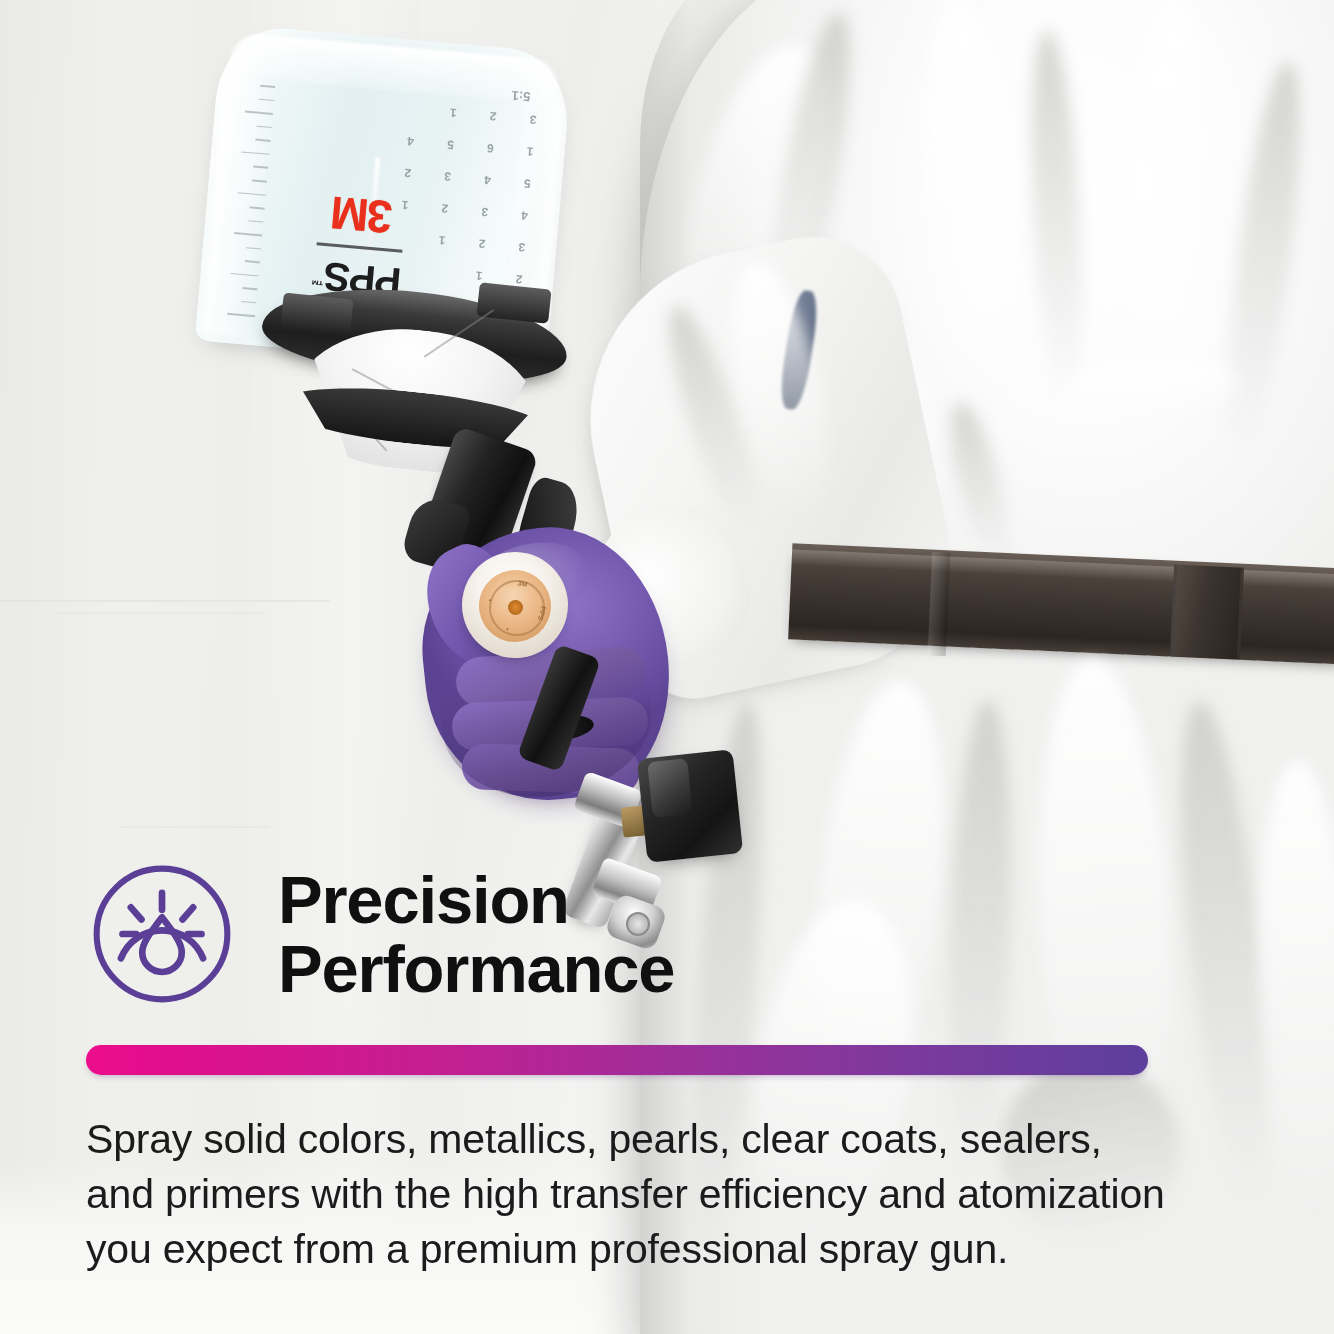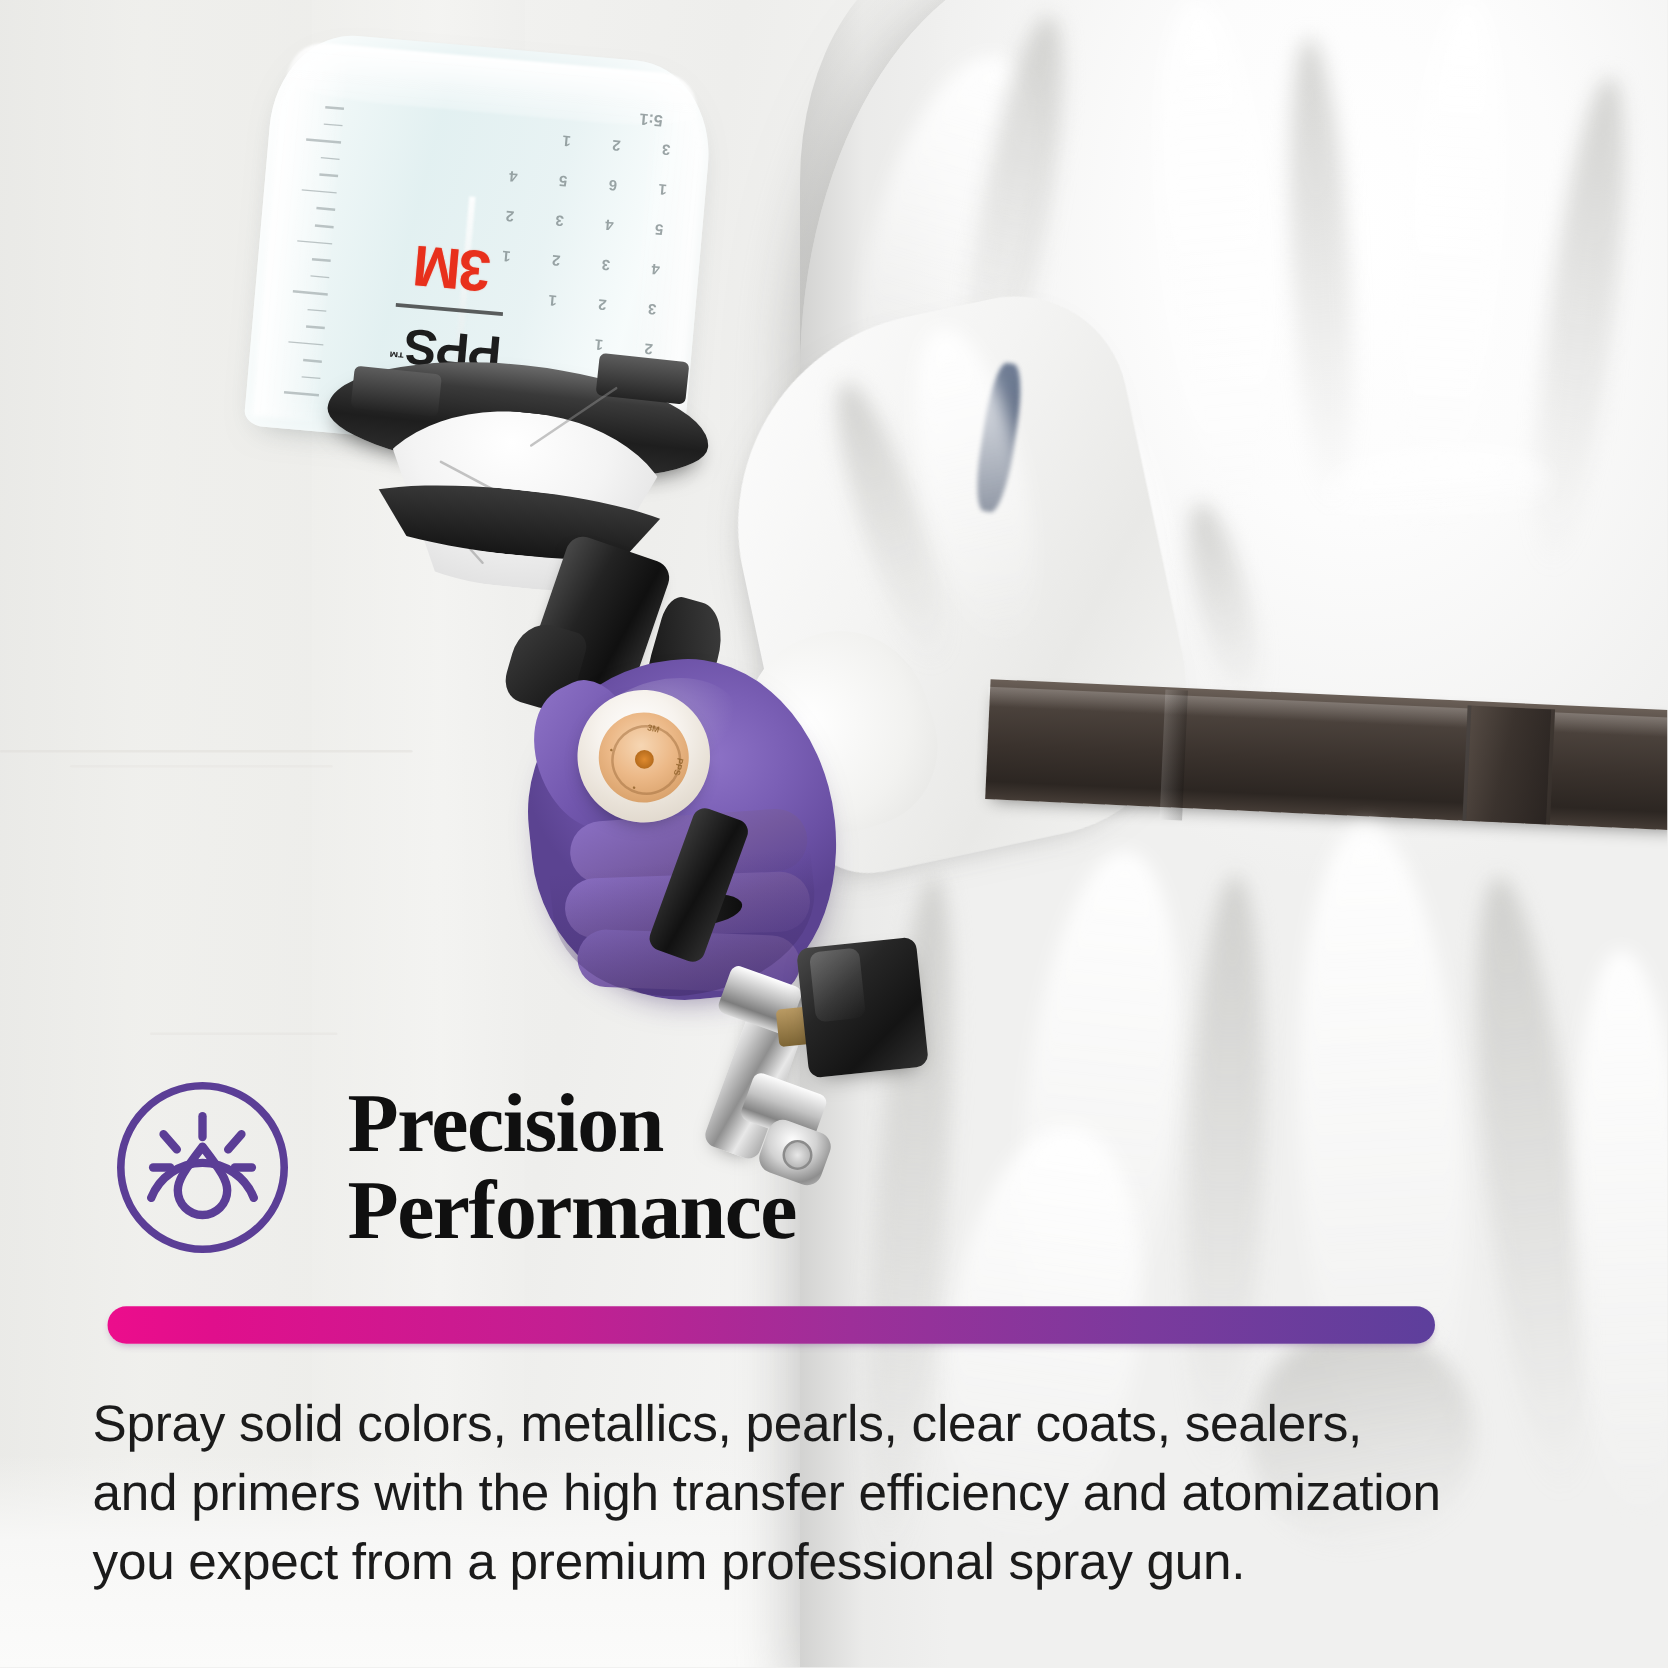--- a/index.html
+++ b/index.html
@@ -348,37 +348,37 @@
 
   
   .caption{
     position:absolute;left:0;top:840px;width:1334px;height:494px;
   }
   .cap-row{
     position:absolute;left:86px;top:18px;display:flex;align-items:center;gap:40px;
   }
   .gauge-icon{width:152px;height:152px;flex:0 0 152px;display:block;}
   .headline{
-    font-family:Liberation Serif, serif;
+    font-family:Liberation Sans, sans-serif;
     font-weight:700;
     font-size:67px;
     line-height:1.03;
     letter-spacing:-1.2px;
     color:#101010;
     margin:0;
     white-space:pre-line;
   }
   .divider{
     position:absolute;left:86px;top:205px;width:1062px;height:30px;
     border-radius:15px;
     background:linear-gradient(90deg,#ec0d8c 0%,#e00f8c 8%,#c31f92 34%,#9d2f99 56%,#7b3a9d 78%,#5d3f9c 100%);
     box-shadow:0 3px 7px -3px rgba(90,40,120,.45);
   }
   .body-copy{
-    position:absolute;left:74px;top:272px;width:1090px;
+    position:absolute;left:86px;top:272px;width:1090px;
     font-family:"Liberation Sans", sans-serif;
     font-weight:400;
     font-size:41px;
     line-height:1.34;
     color:#1b1b1b;
     letter-spacing:-.2px;
     margin:0;
   }
 </style>
 </head>

